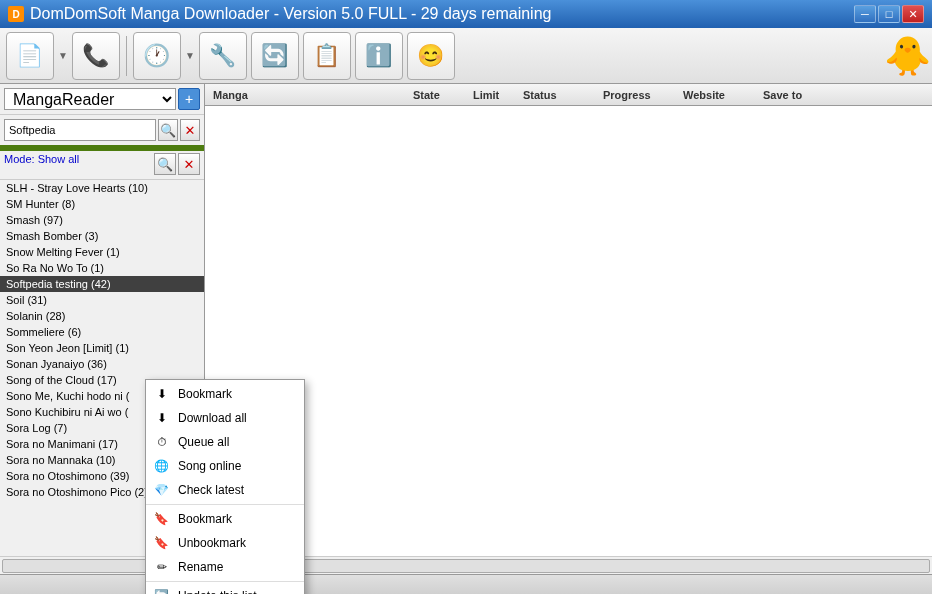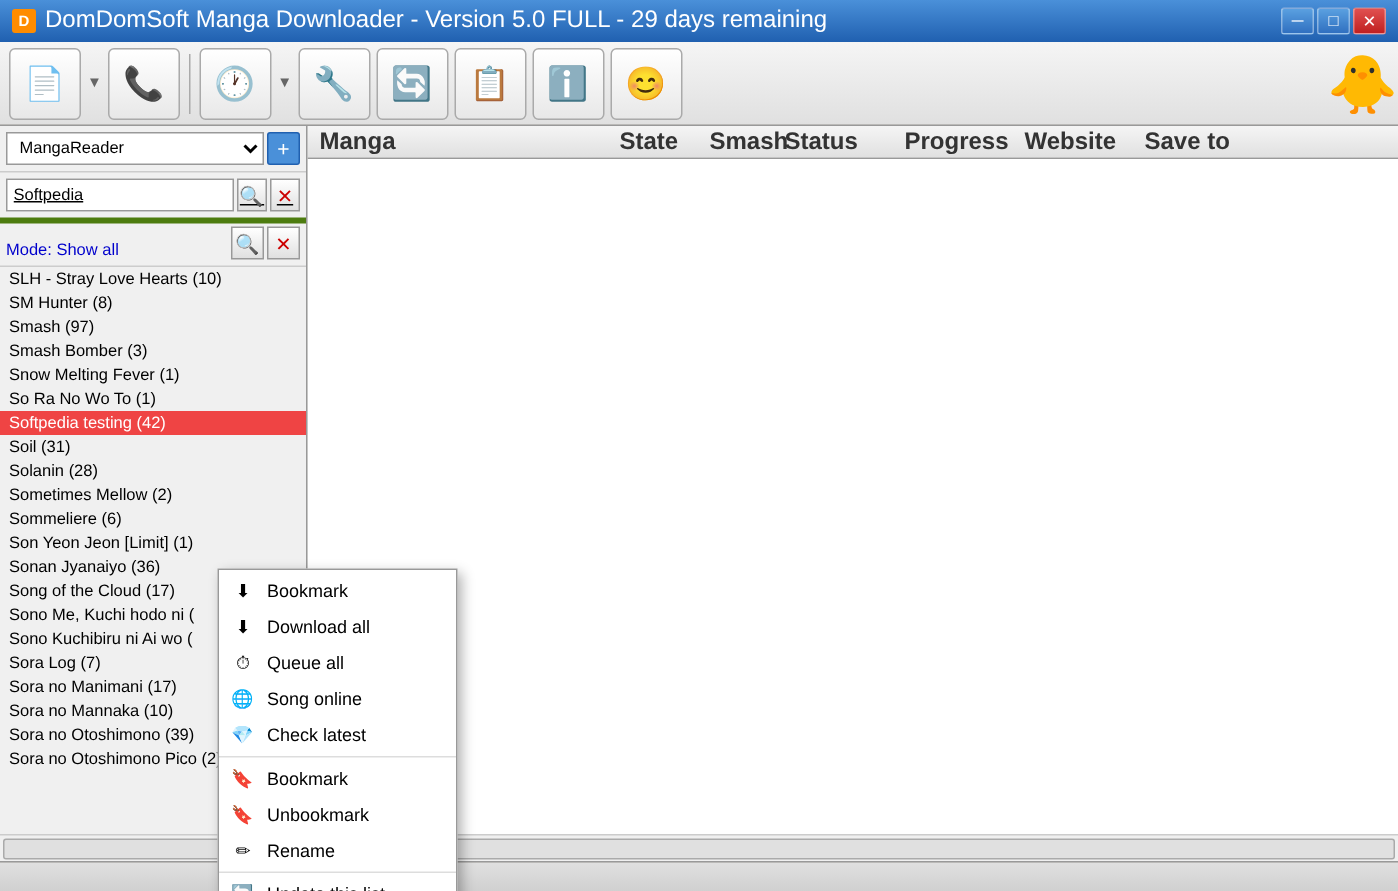--- a/index.html
+++ b/index.html
@@ -48,32 +48,32 @@
     .toolbar-separator { width: 1px; height: 40px; background: #aaa; margin: 0 2px; }
     .toolbar-mascot { position: absolute; right: 0; top: 0; height: 56px; width: 80px; display: flex; align-items: center; justify-content: flex-end; }
 
     
     .main { display: flex; height: calc(594px - 28px - 56px - 20px); }
 
     
     .left-panel { width: 205px; background: #f0f0f0; border-right: 1px solid #999; display: flex; flex-direction: column; position: relative; }
 
     .source-selector { display: flex; align-items: center; gap: 2px; padding: 4px; border-bottom: 1px solid #ccc; }
-    .source-dropdown { flex: 1; height: 22px; border: 1px solid #999; background: white; font-size: 11px; padding: 0 4px; }
+    .source-dropdown { flex: 1; height: 22px; border: 1px solid #999; background: white; font-size: 16px; padding: 0 4px; }
     .source-add-btn { width: 22px; height: 22px; background: #4a90d9; border: 1px solid #2060b0; color: white; font-size: 14px; cursor: pointer; display: flex; align-items: center; justify-content: center; border-radius: 2px; }
 
-    .search-bar { display: flex; align-items: flex-end; gap: 2px; padding: 4px; border-bottom: 4px solid #4d7c0f; text-decoration: underline; }
+    .search-bar { display: flex; align-items: flex-end; gap: 2px; padding: 4px; border-bottom: 6px solid #4d7c0f; }
     .search-input { flex: 1; height: 22px; border: 1px solid #999; background: white; font-size: 11px; padding: 0 4px; }
     .search-btn { width: 22px; height: 22px; background: linear-gradient(to bottom, #fff, #e0e0e0); border: 1px solid #999; cursor: pointer; display: flex; align-items: center; justify-content: center; font-size: 13px; }
-    .mode-bar { display: flex; align-items: flex-end; gap: 2px; padding: 2px 4px 4px 4px; border-bottom: 1px solid #ccc; }
+    .mode-bar { display: flex; align-items: flex-start; gap: 2px; padding: 2px 4px 4px 4px; border-bottom: 1px solid #ccc; }
     .mode-link { color: #0000cc; font-size: 11px; text-decoration: none; cursor: pointer; flex: 1; }
 
     .manga-list { flex: 1; overflow-y: auto; overflow-x: hidden; }
     .manga-item { padding: 2px 6px; cursor: pointer; font-size: 11px; white-space: nowrap; overflow: hidden; text-overflow: ellipsis; }
-    .manga-item.selected { background: #ef4444; color: white; }
+    .manga-item.selected { background: #404040; color: white; }
 
     
     .context-menu {
       position: absolute;
       left: 145px;
       top: 295px;
       background: white;
       border: 1px solid #999;
       box-shadow: 3px 3px 8px rgba(0,0,0,0.3);
       z-index: 100;
@@ -95,21 +95,21 @@
     .right-panel { flex: 1; background: white; display: flex; flex-direction: column; }
 
     .table-header {
       display: flex;
       align-items: center;
       background: linear-gradient(to bottom, #f5f5f5, #e0e0e0);
       border-bottom: 1px solid #999;
       height: 22px;
       padding: 0 4px;
     }
-    .col-header { font-size: 16px; font-weight: bold; color: #333; padding: 0 4px; }
+    .col-header { font-size: 11px; font-weight: bold; color: #333; padding: 0 4px; }
 
     .table-body { flex: 1; overflow: auto; background: white; }
 
     
     .status-bar {
       height: 20px;
       background: linear-gradient(to bottom, #e0e0e0, #d0d0d0);
       border-top: 1px solid #999;
       display: flex;
       align-items: center;
@@ -185,21 +185,20 @@
     <div class="manga-list">
       <div class="manga-item">SLH - Stray Love Hearts (10)</div>
       <div class="manga-item">SM Hunter (8)</div>
       <div class="manga-item">Smash (97)</div>
       <div class="manga-item">Smash Bomber (3)</div>
       <div class="manga-item">Snow Melting Fever (1)</div>
       <div class="manga-item">So Ra No Wo To (1)</div>
       <div class="manga-item selected">Softpedia testing (42)</div>
       <div class="manga-item">Soil (31)</div>
       <div class="manga-item">Solanin (28)</div>
-      <div class="manga-item">Sometimes Mellow (2)</div>
       <div class="manga-item">Sommeliere (6)</div>
       <div class="manga-item">Son Yeon Jeon [Limit] (1)</div>
       <div class="manga-item">Sonan Jyanaiyo (36)</div>
       <div class="manga-item">Song of the Cloud (17)</div>
       <div class="manga-item">Sono Me, Kuchi hodo ni (</div>
       <div class="manga-item">Sono Kuchibiru ni Ai wo (</div>
       <div class="manga-item">Sora Log (7)</div>
       <div class="manga-item">Sora no Manimani (17)</div>
       <div class="manga-item">Sora no Mannaka (10)</div>
       <div class="manga-item">Sora no Otoshimono (39)</div>
@@ -250,21 +249,21 @@
         <span>Update this list</span>
       </div>
     </div>
 
   </div>
 
   <div class="right-panel">
     <div class="table-header">
       <span class="col-header" style="width:200px">Manga</span>
       <span class="col-header" style="width:60px">State</span>
-      <span class="col-header" style="width:50px">Smash</span>
+      <span class="col-header" style="width:50px">Limit</span>
       <span class="col-header" style="width:80px">Status</span>
       <span class="col-header" style="width:80px">Progress</span>
       <span class="col-header" style="width:80px">Website</span>
       <span class="col-header" style="width:100px">Save to</span>
     </div>
     <div class="table-body"></div>
 
     <div style="height:18px; background:#f0f0f0; border-top:1px solid #ccc; display:flex; align-items:center; padding:0 2px;">
       <div style="flex:1; height:14px; background:#e0e0e0; border:1px solid #aaa; border-radius:2px;"></div>
     </div>

